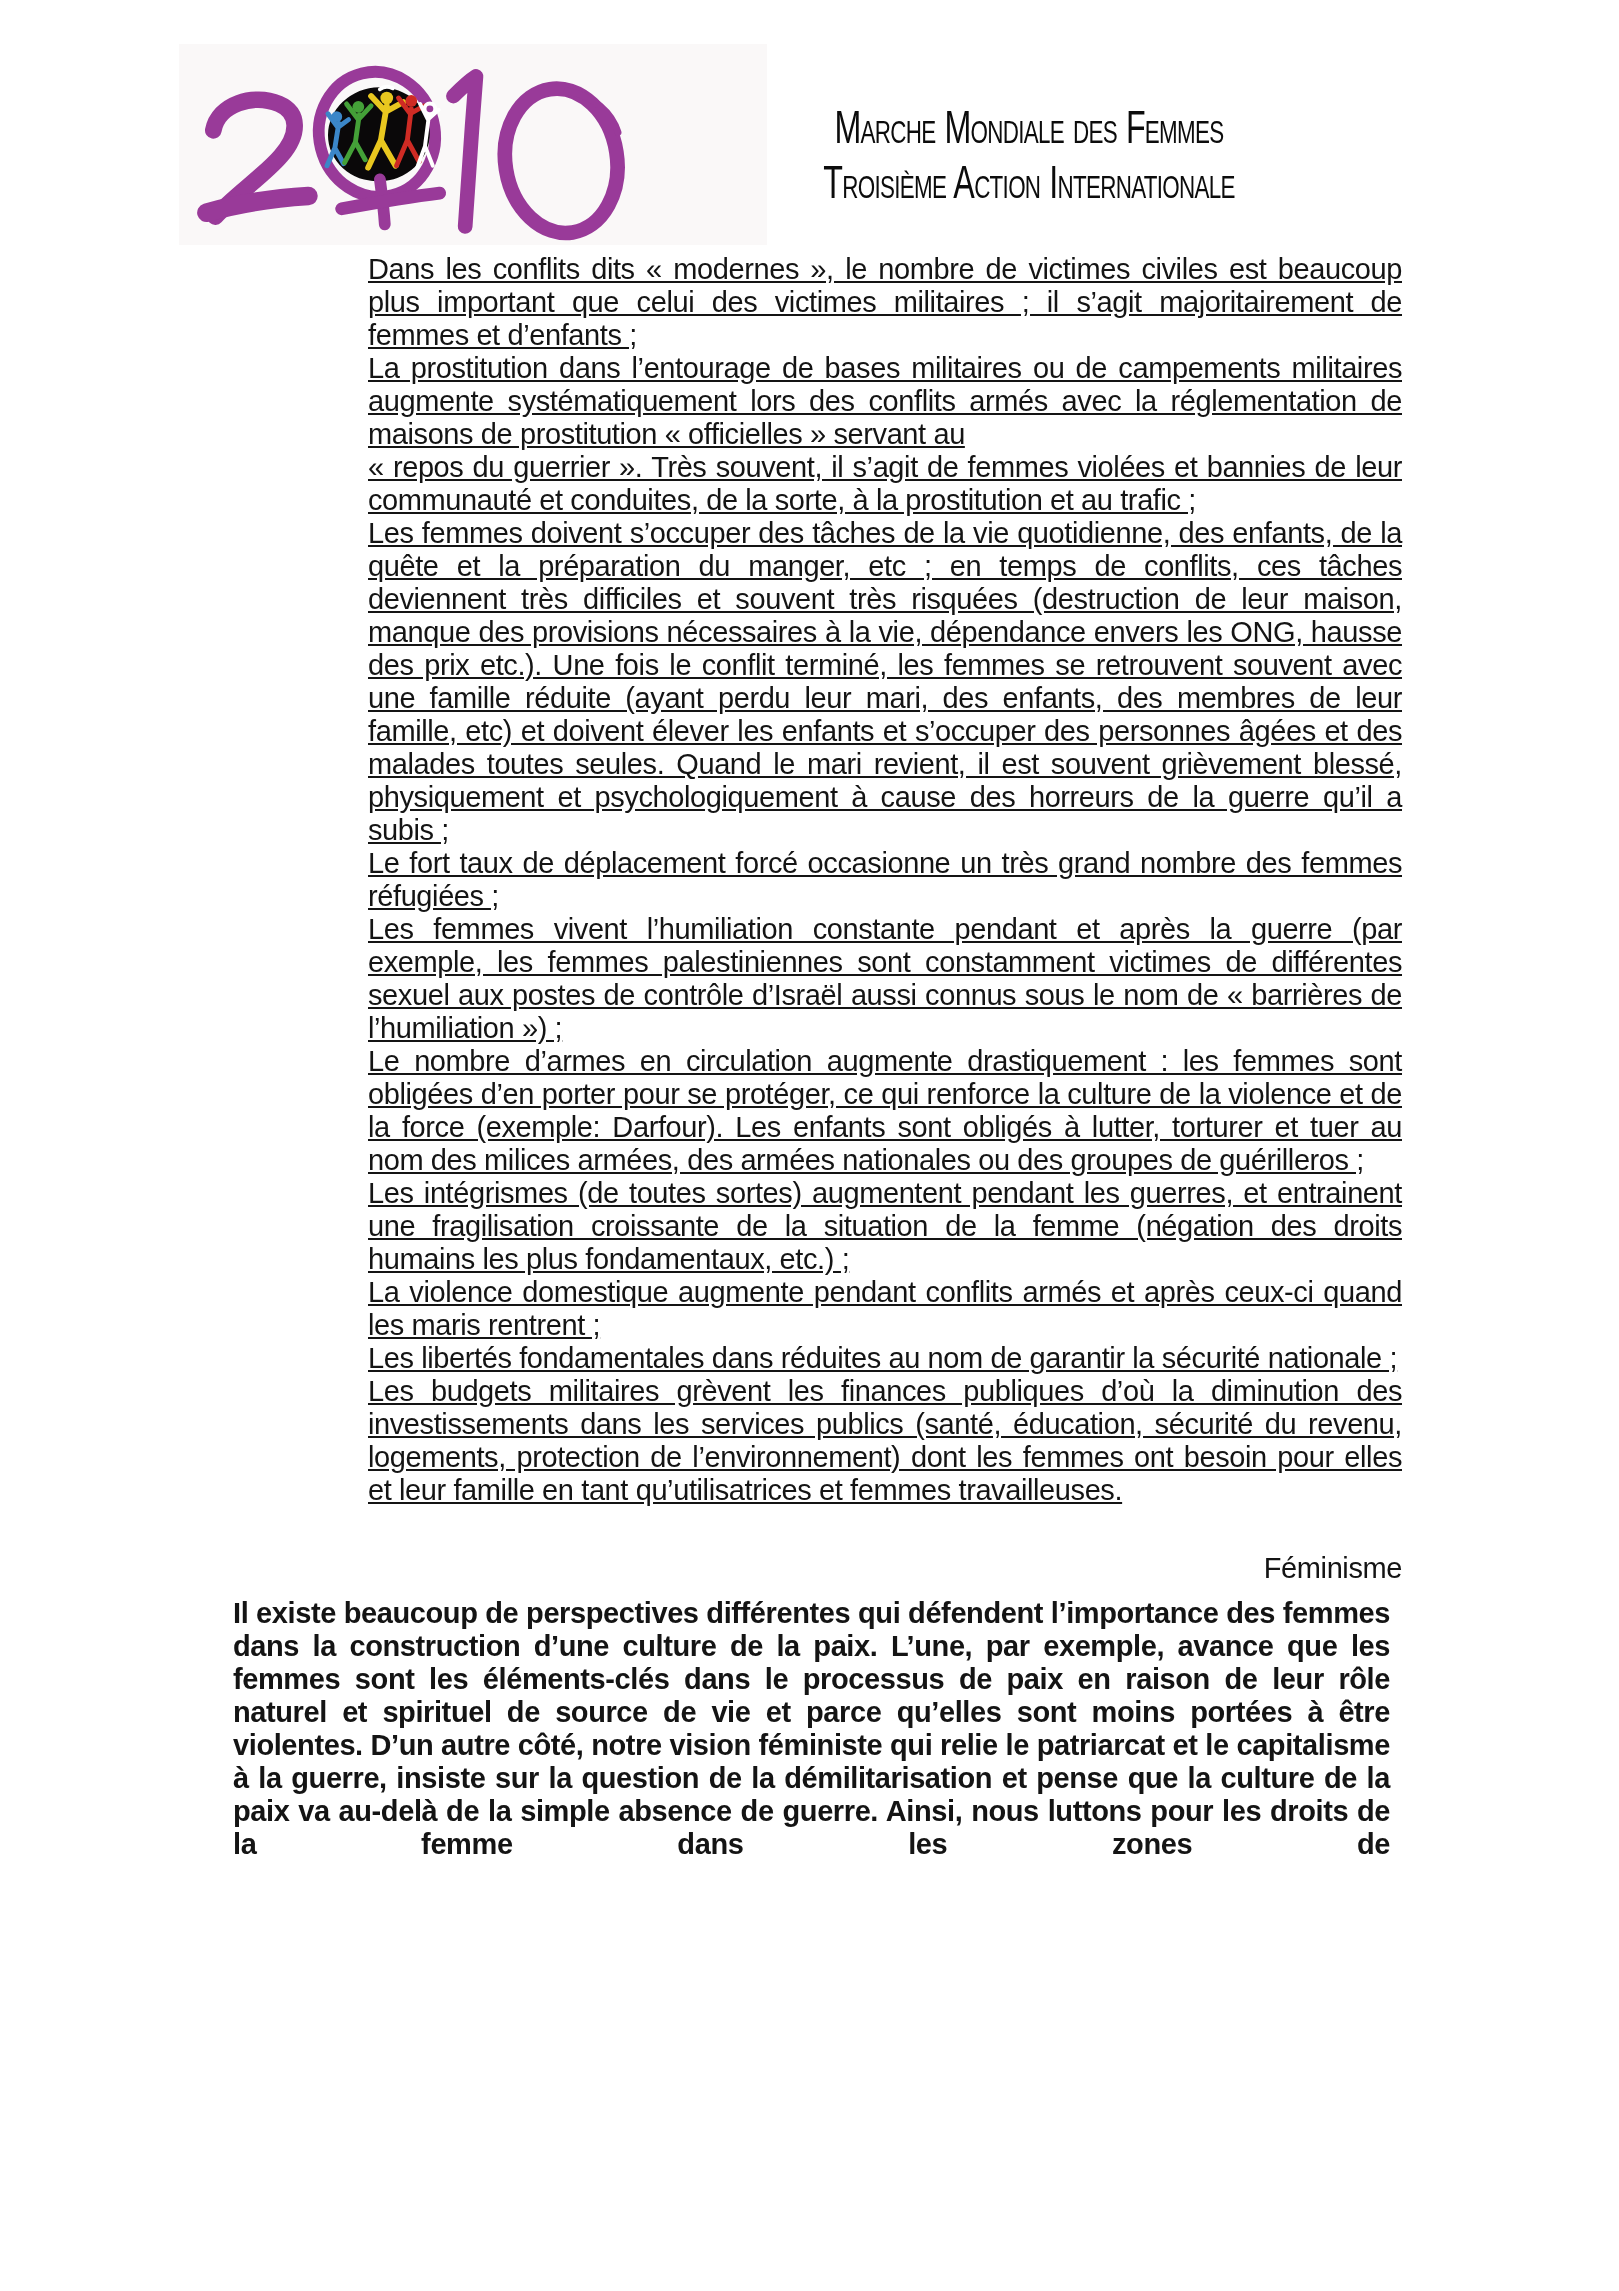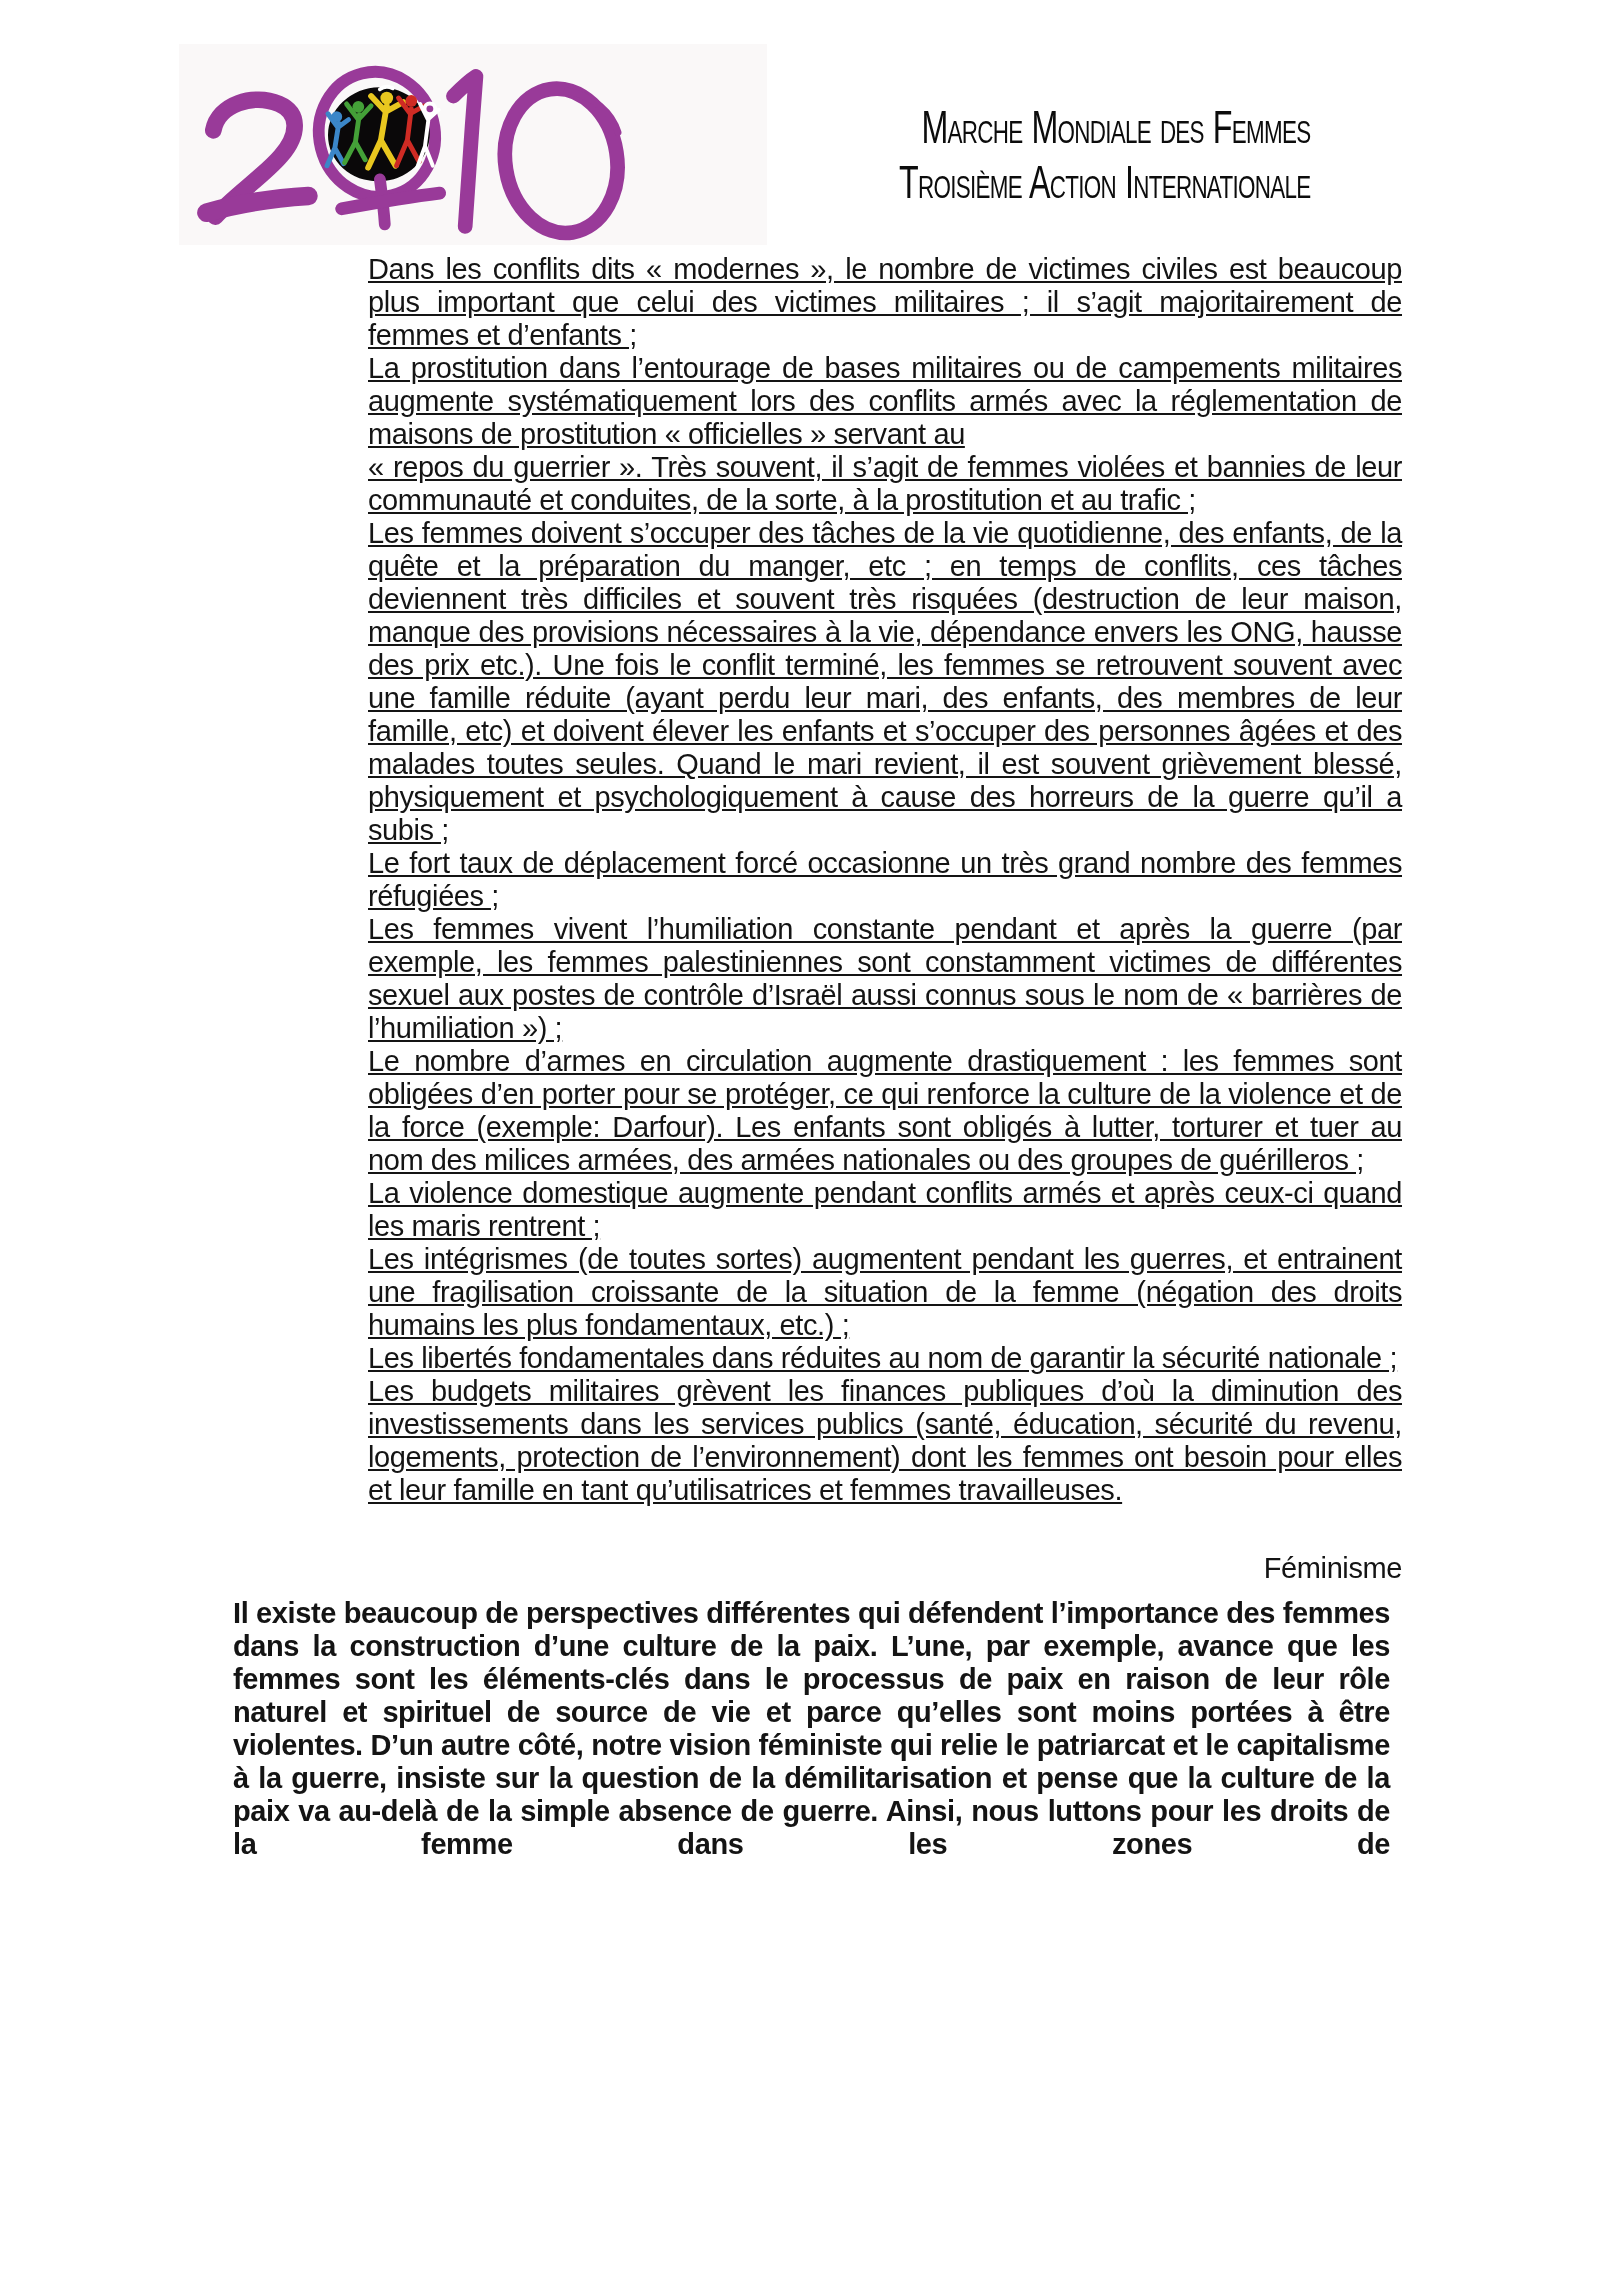--- a/index.html
+++ b/index.html
@@ -7,21 +7,21 @@
     position:relative;width:1619px;height:2292px;background:#ffffff;
     font-family:"Liberation Sans","DejaVu Sans",sans-serif;color:#141414;
     overflow:hidden;
   }
   .logo-box{
     position:absolute;left:179px;top:44px;width:588px;height:201px;
     background:#faf8f8;
   }
   .logo-box svg{overflow:visible;display:block;}
   .org-header{
-    position:absolute;left:627px;top:100px;width:804px;text-align:right;
+    position:absolute;left:627px;top:100px;width:804px;text-align:center;
     color:#0c0c0c;
   }
   .org-line{
     font-variant:small-caps;font-size:46px;line-height:55px;font-weight:400;
     letter-spacing:-1px;word-spacing:1px;white-space:nowrap;
     transform:scaleX(0.70);transform-origin:50% 0;
   }
   .doc-body{
     position:absolute;left:221px;top:253px;width:1181px;
     font-size:29px;line-height:33px;letter-spacing:-0.4px;
@@ -100,22 +100,22 @@
   <div class="doc-body">
     <div class="bullet-block">
 
     <p>Dans les conflits dits « modernes », le nombre de victimes civiles est beaucoup plus important que celui des victimes militaires ; il s’agit majoritairement de femmes et d’enfants ;</p>
         <p>La prostitution dans l’entourage de bases militaires ou de campements militaires augmente systématiquement lors des conflits armés avec la réglementation de maisons de prostitution « officielles »  servant au</p>
         <p>« repos du guerrier ».  Très souvent, il s’agit de femmes violées et bannies de leur communauté et conduites, de la sorte, à la prostitution et au trafic ;</p>
         <p>Les femmes doivent s’occuper des tâches de la vie quotidienne, des enfants, de la quête et la préparation du manger, etc ; en temps de conflits, ces tâches deviennent très difficiles et souvent très risquées (destruction de leur maison, manque des provisions nécessaires à la vie, dépendance envers les ONG, hausse des prix etc.). Une fois le conflit terminé, les femmes se retrouvent souvent avec une famille réduite (ayant perdu leur mari, des enfants, des membres de leur famille, etc) et doivent élever les enfants et s’occuper des personnes âgées et des malades toutes seules. Quand le mari revient, il est souvent grièvement blessé, physiquement et psychologiquement à cause des horreurs de la guerre qu’il a subis ;</p>
         <p>Le fort taux de déplacement forcé occasionne un très grand nombre des femmes réfugiées ;</p>
         <p>Les femmes vivent l’humiliation constante pendant et après la guerre (par exemple, les femmes palestiniennes sont constamment victimes de différentes sexuel aux postes de contrôle d’Israël  aussi connus sous le nom de « barrières de l’humiliation ») ;</p>
         <p>Le nombre d’armes en circulation augmente drastiquement : les femmes sont obligées d’en porter pour se protéger, ce qui renforce la culture de la violence et de la force (exemple: Darfour). Les enfants sont obligés à lutter, torturer et tuer au nom des milices armées, des armées nationales ou des groupes de guérilleros ;</p>
+        <p>Les intégrismes (de toutes sortes) augmentent pendant les guerres, et entrainent une fragilisation croissante de la situation de la femme (négation des droits humains les plus fondamentaux, etc.) ;</p>
         <p>La violence domestique augmente pendant conflits armés et après ceux-ci quand les maris rentrent ;</p>
-        <p>Les intégrismes (de toutes sortes) augmentent pendant les guerres, et entrainent une fragilisation croissante de la situation de la femme (négation des droits humains les plus fondamentaux, etc.) ;</p>
         <p>Les libertés fondamentales dans réduites au nom de garantir la sécurité nationale ;</p>
         <p>Les budgets militaires grèvent les finances publiques d’où la diminution des investissements dans les services publics (santé, éducation, sécurité du revenu, logements, protection de l’environnement) dont les femmes ont besoin pour elles et leur famille en tant qu’utilisatrices et femmes travailleuses.</p>
       </div>
     <h2 class="section-heading">Féminisme</h2>
     <p class="closing">Il existe beaucoup de perspectives différentes qui défendent l’importance des femmes dans la construction d’une culture de la paix. L’une, par exemple, avance que les femmes sont les éléments-clés dans le processus de paix en raison de leur rôle naturel et spirituel de source de vie et parce qu’elles sont  moins portées à être violentes. D’un autre côté, notre vision féministe qui relie le patriarcat et le capitalisme à la guerre, insiste sur la question de la démilitarisation et pense que la culture de la paix va au-delà de la simple absence de guerre. Ainsi, nous luttons pour les droits de la femme dans les zones de</p>
   </div>
 
 </div>
 
 

